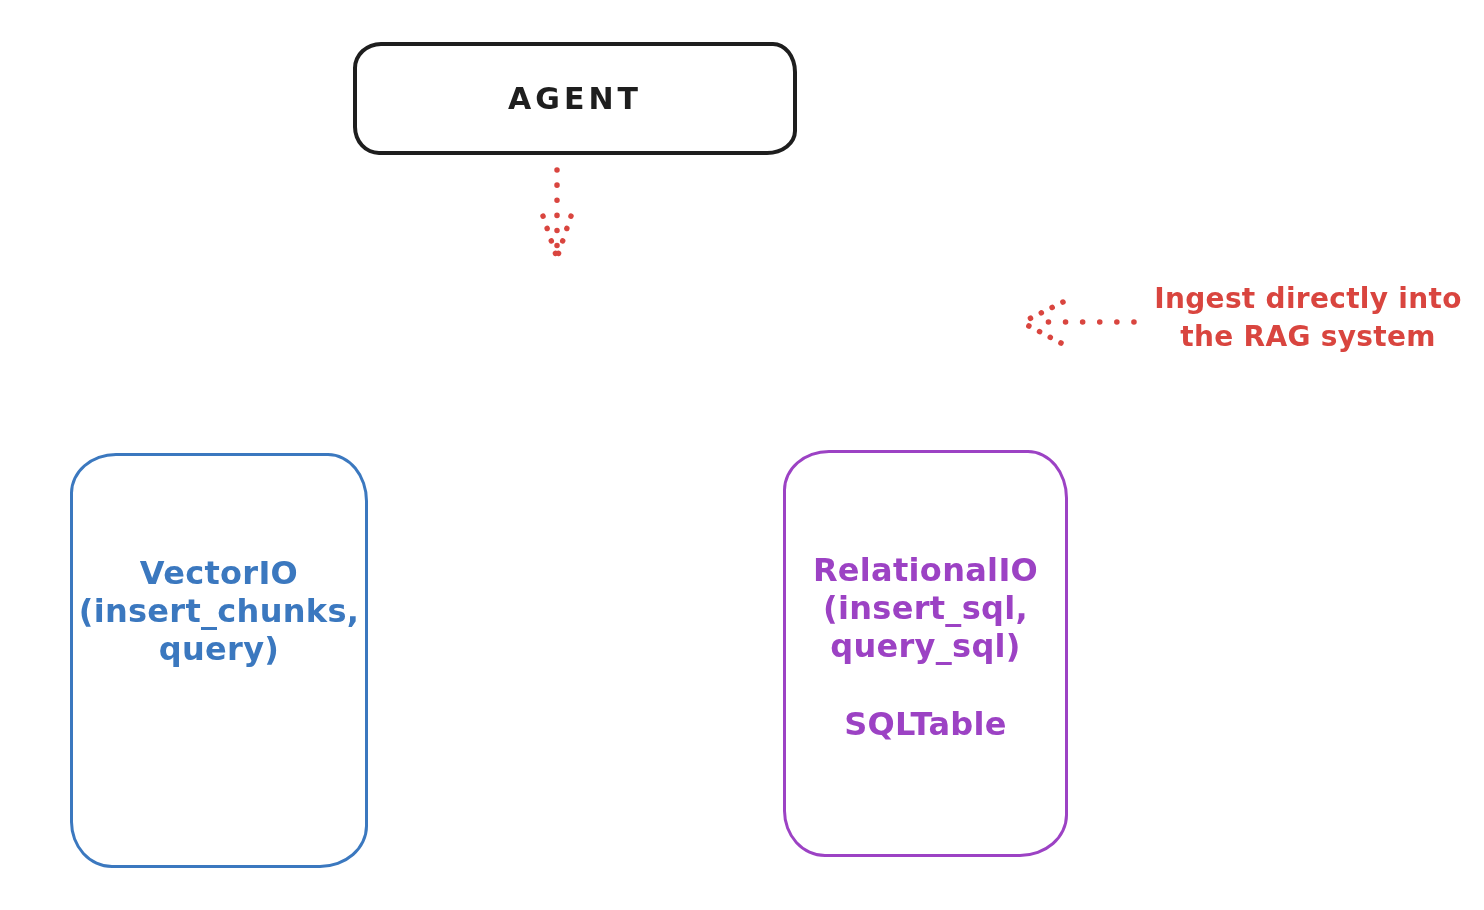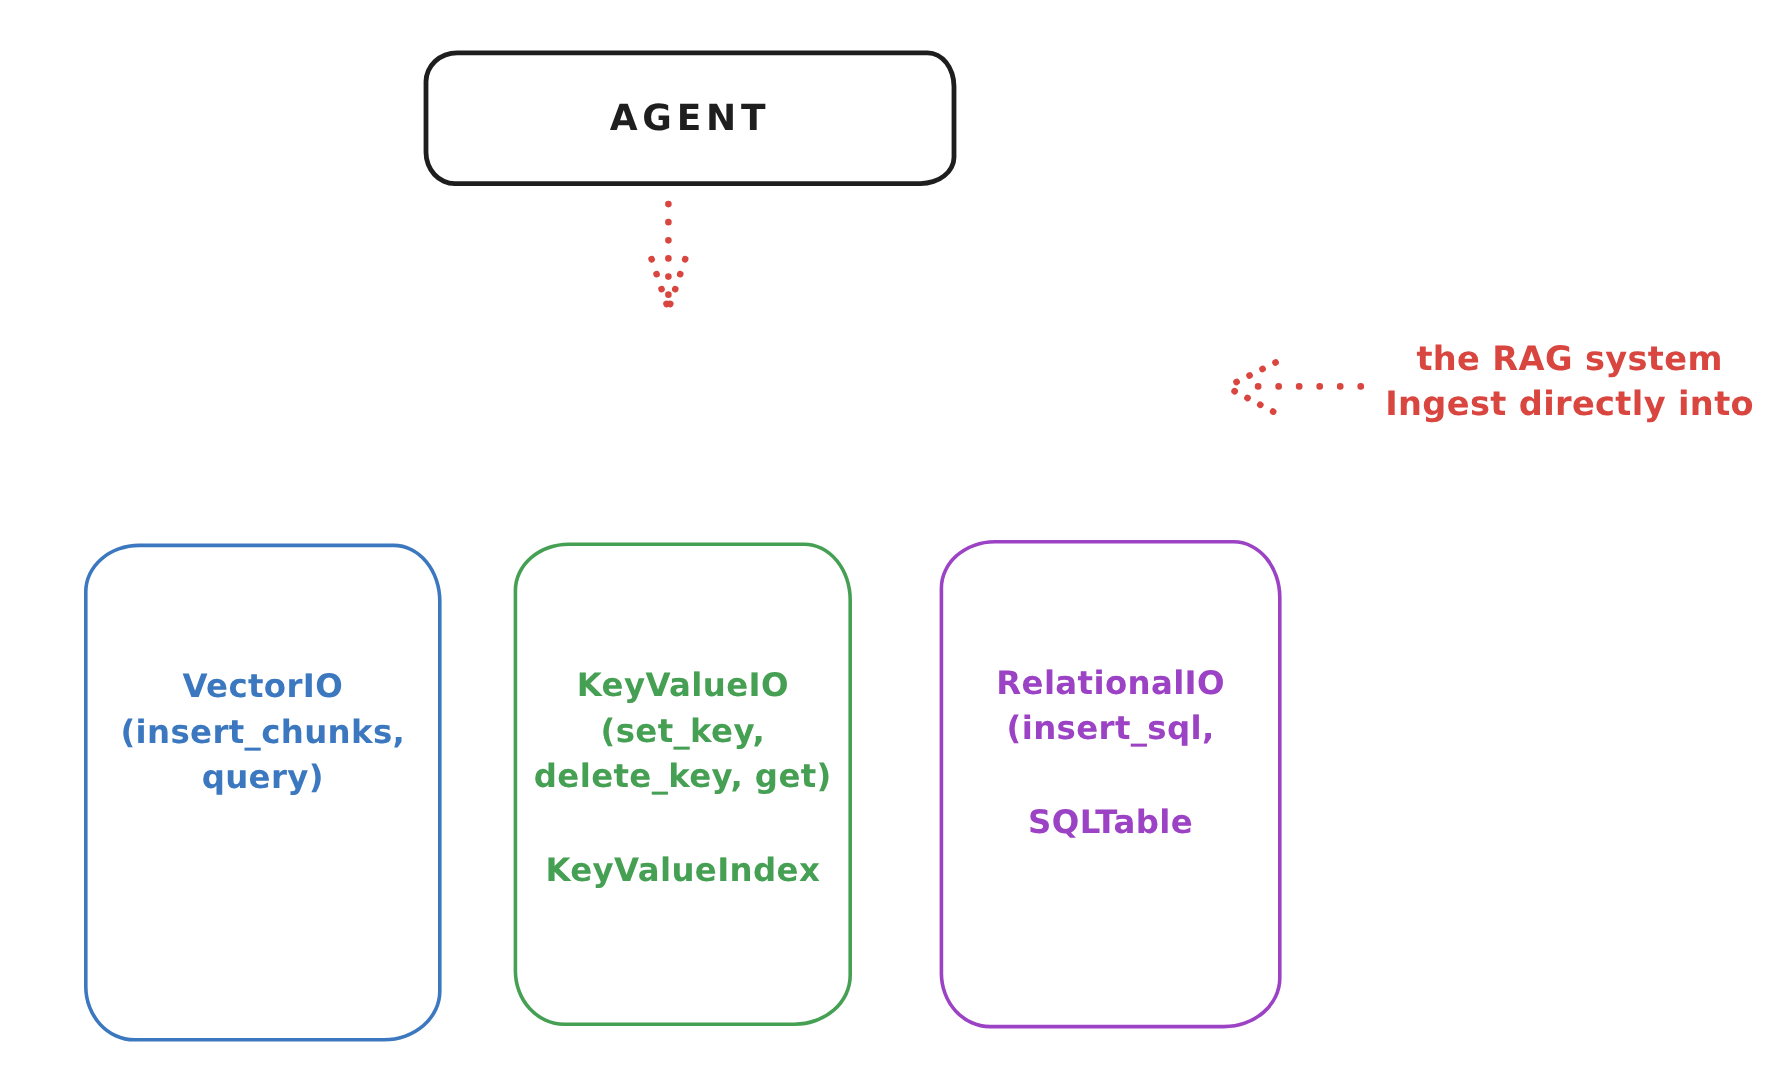--- a/index.html
+++ b/index.html
@@ -56,21 +56,21 @@
   .card-purple { left: 783px; top: 450px; width: 285px; height: 407px; border-color: var(--purple); color: var(--purple); }
 
   .card-text {
     position: absolute;
     left: 0; right: 0;
     top: 98px;
     display: flex;
     flex-direction: column;
     align-items: center;
     text-align: left;
-    font-size: 27px;
+    font-size: 32px;
     font-weight: 600;
     line-height: 38px;
     letter-spacing: 0.3px;
   }
   .index-label { margin-top: 40px; }
 
   
   .annotation {
     position: absolute;
     left: 1140px;
@@ -116,42 +116,35 @@
       <path d="M571,216 L558,255" stroke-dasharray="0.1 13"></path>
     </g>
     <g class="arrow-group">
       <path d="M1134,322 L1036,322" stroke-dasharray="0.1 17"></path>
       <path d="M1063,302 L1027,320" stroke-dasharray="0.1 12"></path>
       <path d="M1061,343 L1027,325" stroke-dasharray="0.1 12"></path>
     </g>
   </svg>
 
   <div class="annotation">
+    <div>Ingest directly into</div>
     <div>the RAG system</div>
-    <div>Ingest directly into</div>
   </div>
 
   <div class="card card-blue">
     <div class="card-text">
       <div>VectorIO</div>
       <div>(insert_chunks,</div>
       <div>query)</div>
     </div>
   </div>
 
-  <div class="card card-green">
-    <div class="card-text">
-      <div>KeyValueIO</div>
-      <div>(set_key,</div>
-      <div>delete_key, get)</div>
-      <div class="index-label">KeyValueIndex</div>
-    </div>
-  </div>
 
   <div class="card card-purple">
     <div class="card-text">
       <div>RelationalIO</div>
       <div>(insert_sql,</div>
+      <div>query_sql)</div>
       <div class="index-label">SQLTable</div>
     </div>
   </div>
 
 </div>
 
 </body></html>

